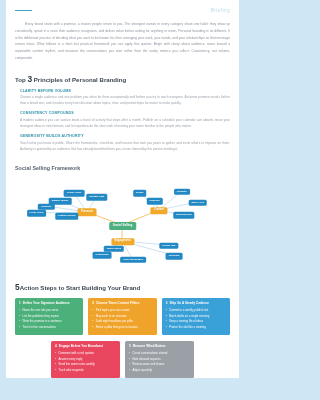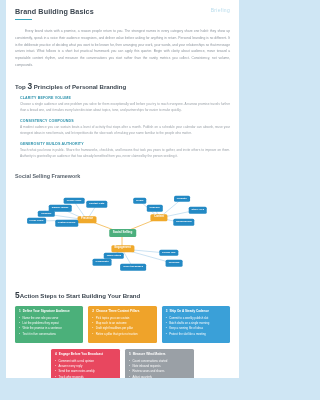--- a/index.html
+++ b/index.html
@@ -100,21 +100,20 @@
   }
 </style>
 </head>
 <body>
 
 <div class="page">
   <div class="sheet">
 
     <div class="hdr">
       <div>
-        <div class="hdr-title">Brand Building Basics</div>
         <div class="hdr-rule"></div>
       </div>
       <div class="hdr-right">Briefing</div>
     </div>
 
     <p class="intro">Every brand starts with a promise, a reason people return to you. The strongest names in every category share one habit: they show up consistently, speak in a voice their audience recognizes, and deliver value before asking for anything in return. Personal branding is no different. It is the deliberate practice of deciding what you want to be known for, then arranging your work, your words, and your relationships so that message arrives intact. What follows is a short but practical framework you can apply this quarter. Begin with clarity about audience, move toward a repeatable content rhythm, and measure the conversations you start rather than the vanity metrics you collect. Consistency, not volume, compounds.</p>
 
     <div class="sec-head">
       <span>Top </span><span class="big">3</span><span> Principles of Personal Branding</span>
     </div>

